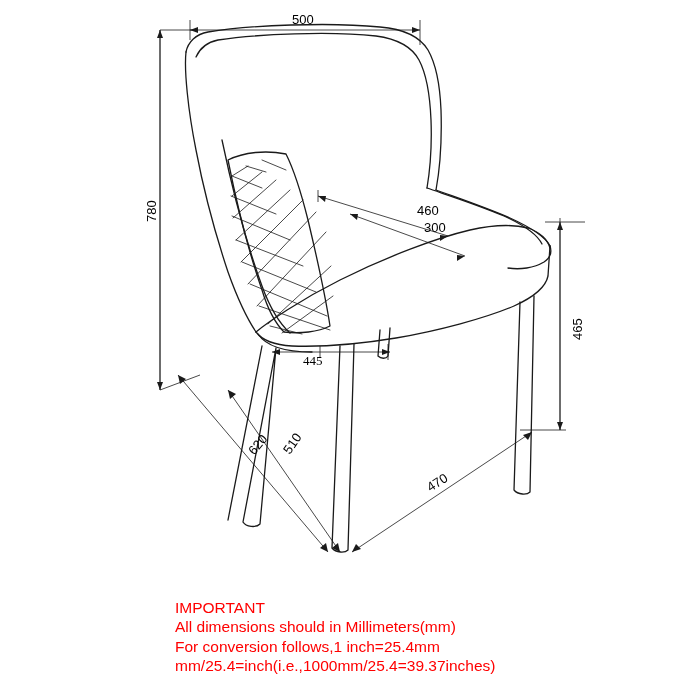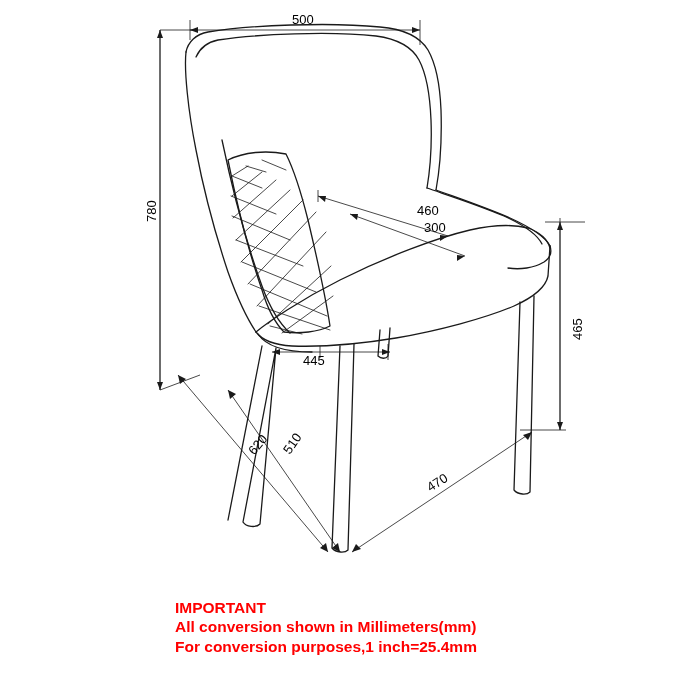--- a/index.html
+++ b/index.html
@@ -38,21 +38,20 @@
   }
   #notes {
     position: absolute;
     left: 175px;
     top: 598px;
     width: 420px;
     color: #ff0000;
     font-family: "Liberation Sans", sans-serif;
     font-size: 15.5px;
     line-height: 19.4px;
-    font-weight: bold;
   }
   #notes div {
     white-space: nowrap;
   }
 </style>
 </head>
 <body>
 
 <div id="page">
 
@@ -159,27 +158,28 @@
   <div class="dim-label" style="left:292px; top:12px;">500</div>
 
   <div class="dim-label rot90" style="left:144px; top:222px;">780</div>
 
   <div class="dim-label" style="left:373px; top:203px;margin-left:44px;">460</div>
 
   <div class="dim-label" style="left:424px; top:220px;">300</div>
 
   <div class="dim-label rot90" style="left:570px; top:340px;">465</div>
 
-  <div class="dim-label" style="left:303px; top:353px;">445</div>
+  <div class="dim-label" style="left:303px; top:353px;font-family:Liberation Serif, serif;">445</div>
 
   <div class="dim-label rot-diag" style="left:245px; top:448px; transform: rotate(-50deg);">620</div>
 
   <div class="dim-label rot-diag" style="left:280px; top:448px; transform: rotate(-55deg);">510</div>
 
   <div class="dim-label rot-diag" style="left:424px; top:482px; transform: rotate(-33deg);">470</div>
 
   <div id="notes">
     <div>IMPORTANT</div>
-    <div>All conversion shown in Millimeters(mm)</div>
-    <div>For conversion purposes,1 inch=25.4mm</div>
+    <div>All dimensions should in Millimeters(mm)</div>
+    <div>For conversion follows,1 inch=25.4mm</div>
+    <div>mm/25.4=inch(i.e.,1000mm/25.4=39.37inches)</div>
   </div>
 
 </div>
 
 </body></html>

